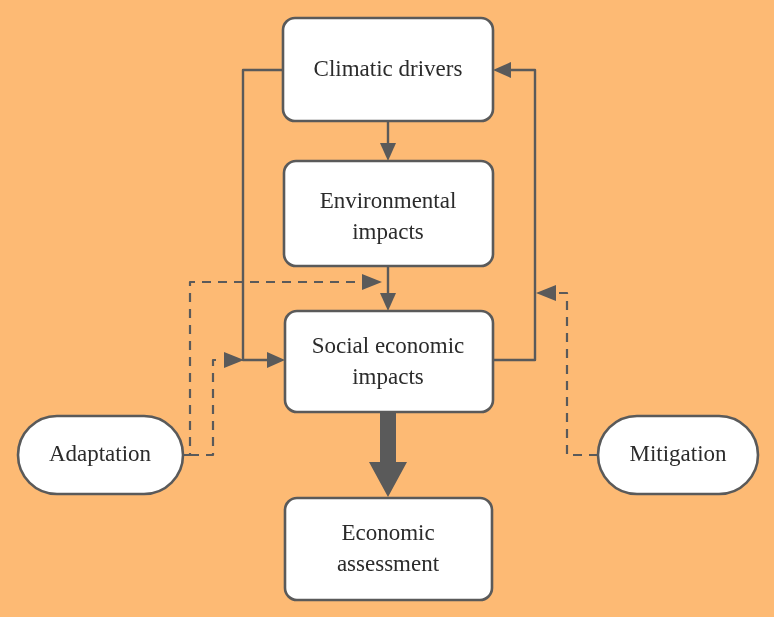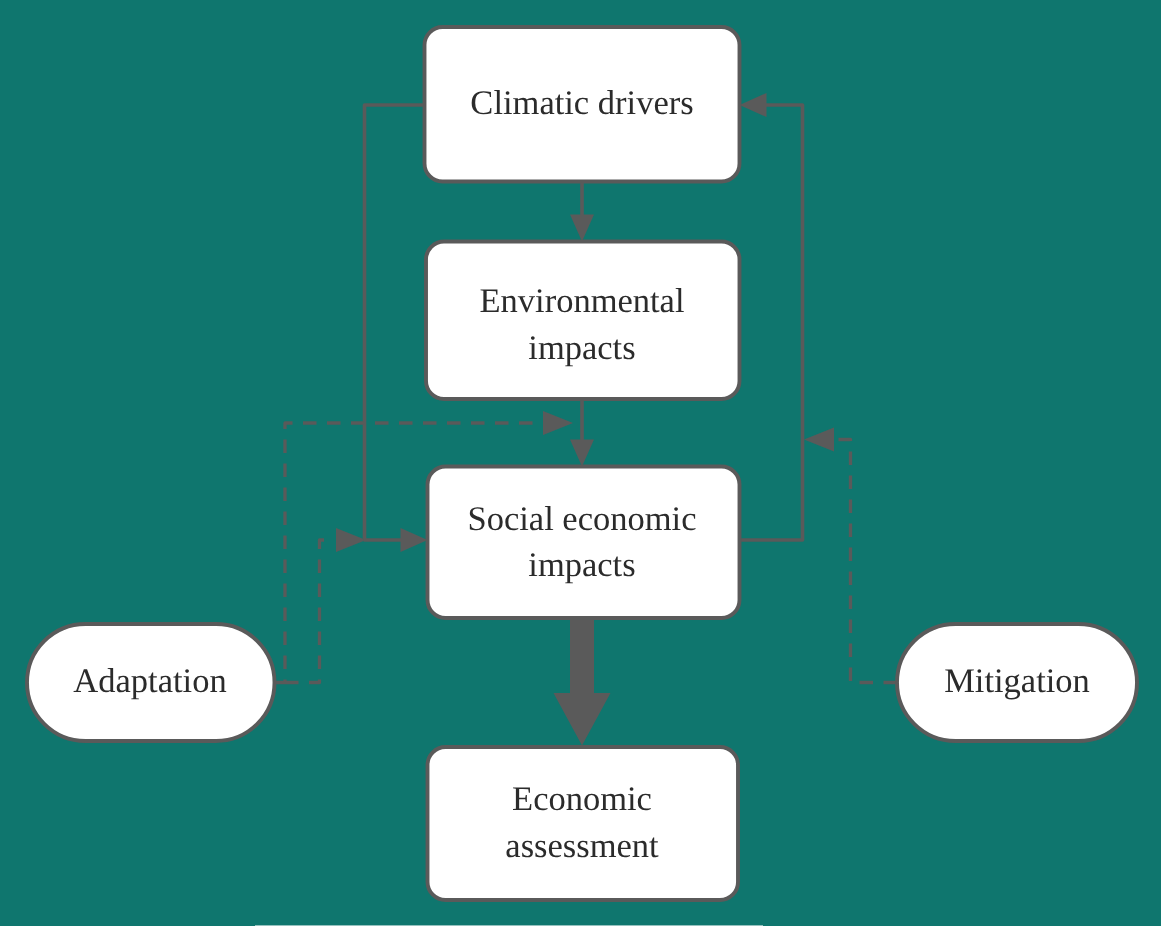--- a/index.html
+++ b/index.html
@@ -8,21 +8,21 @@
     padding: 0;
     background: #ffffff;
   }
   body {
     font-family: "Liberation Serif", "DejaVu Serif", serif;
   }
   #canvas {
     position: relative;
     width: 774px;
     height: 617px;
-    background: #0f766e;
+    background: #fdba74;
     overflow: hidden;
   }
   #diagram-svg {
     position: absolute;
     top: 0;
     left: 0;
     width: 774px;
     height: 617px;
   }
   .node-shape {

